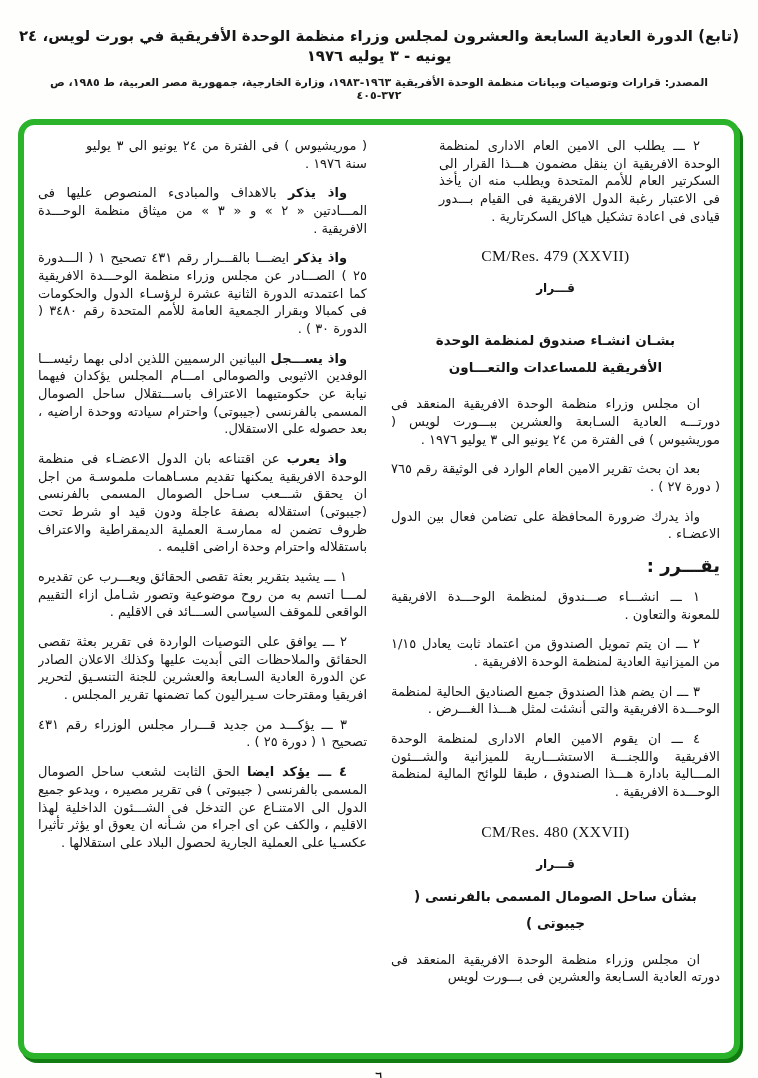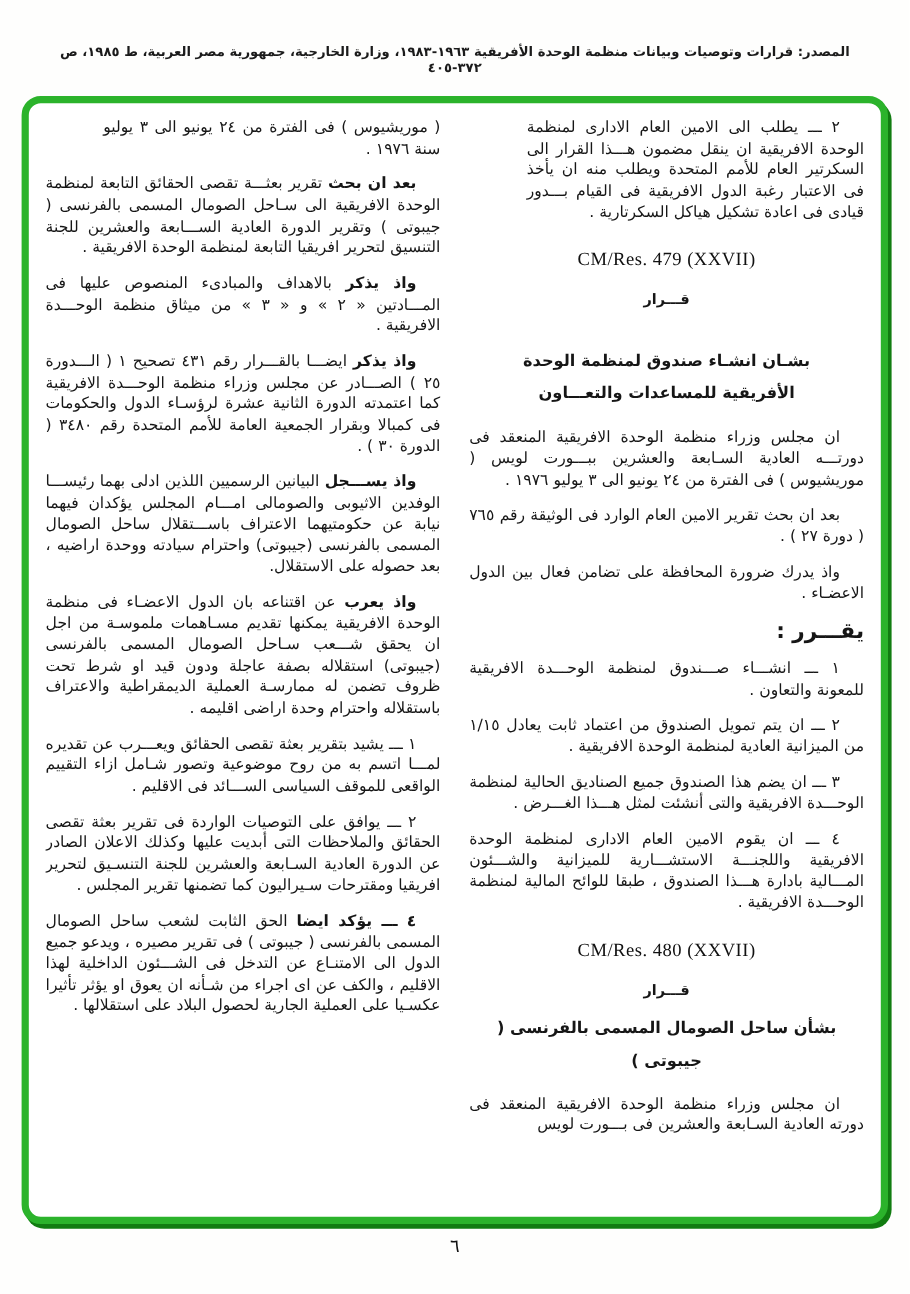--- a/index.html
+++ b/index.html
@@ -53,20 +53,21 @@
   .subject-narrow{max-width:265px;margin-top:32px;}
   .decides{font-weight:bold;font-size:18px;margin:2px 0 12px;text-indent:0;}
   .page-num{text-align:center;font-size:15px;margin-top:9px;color:#111;}
 </style>
 </head>
 <body>
 
 <div class="doc">
 
   <header class="header">
+    <div class="title">(تابع) الدورة العادية السابعة والعشرون لمجلس وزراء منظمة الوحدة الأفريقية في بورت لويس، ٢٤ يونيه - ٣ يوليه ١٩٧٦</div>
     <div class="source">المصدر: قرارات وتوصيات وبيانات منظمة الوحدة الأفريقية ١٩٦٣-١٩٨٣، وزارة الخارجية، جمهورية مصر العربية، ط ١٩٨٥، ص ٣٧٢-٤٠٥</div>
   </header>
 
   <div class="frame">
     <div class="columns">
 
       <section class="col">
         <p class="para first">٢ ـــ يطلب الى الامين العام الادارى لمنظمة الوحدة الافريقية ان ينقل مضمون هـــذا القرار الى السكرتير العام للأمم المتحدة ويطلب منه ان يأخذ فى الاعتبار رغبة الدول الافريقية فى القيام بـــدور قيادى فى اعادة تشكيل هياكل السكرتارية .</p>
 
         <div class="ref">CM/Res. 479 (XXVII)</div>
@@ -87,28 +88,28 @@
         <div class="ref">CM/Res. 480 (XXVII)</div>
         <h2 class="heading">قـــرار</h2>
         <h3 class="subject">بشأن ساحل الصومال المسمى بالفرنسى ( جيبوتى )</h3>
 
         <p class="para">ان مجلس وزراء منظمة الوحدة الافريقية المنعقد فى دورته العادية السـابعة والعشرين فى بـــورت لويس</p>
       </section>
 
       <section class="col">
         <p class="para noindent first">( موريشيوس ) فى الفترة من ٢٤ يونيو الى ٣ يوليو سنة ١٩٧٦ .</p>
 
-        <p class="para"><b>بعد ان بحث</b><span> تقرير بعثـــة تقصى الحقائق التابعة لمنظمة الوحدة الافريقية الى سـاحل الصومال المسمى بالفرنسى ( جيبوتى ) وتقرير الدورة العادية الســـابعة والعشرين للجنة التنسيق لتحرير افريقيا التابعة لمنظمة الوحدة الافريقية .</span></p>
         <p class="para"><b>واذ يذكر</b><span> بالاهداف والمبادىء المنصوص عليها فى المـــادتين « ٢ » و « ٣ » من ميثاق منظمة الوحـــدة الافريقية .</span></p>
         <p class="para"><b>واذ يذكر</b><span> ايضـــا بالقـــرار رقم ٤٣١ تصحيح ١ ( الـــدورة ٢٥ ) الصـــادر عن مجلس وزراء منظمة الوحـــدة الافريقية كما اعتمدته الدورة الثانية عشرة لرؤسـاء الدول والحكومات فى كمبالا وبقرار الجمعية العامة للأمم المتحدة رقم ٣٤٨٠ ( الدورة ٣٠ ) .</span></p>
         <p class="para"><b>واذ يســـجل</b><span> البيانين الرسميين اللذين ادلى بهما رئيســـا الوفدين الاثيوبى والصومالى امـــام المجلس يؤكدان فيهما نيابة عن حكومتيهما الاعتراف باســـتقلال ساحل الصومال المسمى بالفرنسى (جيبوتى) واحترام سيادته ووحدة اراضيه ، بعد حصوله على الاستقلال.</span></p>
         <p class="para"><b>واذ يعرب</b><span> عن اقتناعه بان الدول الاعضـاء فى منظمة الوحدة الافريقية يمكنها تقديم مسـاهمات ملموسـة من اجل ان يحقق شـــعب سـاحل الصومال المسمى بالفرنسى (جيبوتى) استقلاله بصفة عاجلة ودون قيد او شرط تحت ظروف تضمن له ممارسـة العملية الديمقراطية والاعتراف باستقلاله واحترام وحدة اراضى اقليمه .</span></p>
 
         <p class="para"><b></b><span>١ ـــ يشيد بتقرير بعثة تقصى الحقائق ويعـــرب عن تقديره لمـــا اتسم به من روح موضوعية وتصور شـامل ازاء التقييم الواقعى للموقف السياسى الســـائد فى الاقليم .</span></p>
         <p class="para"><b></b><span>٢ ـــ يوافق على التوصيات الواردة فى تقرير بعثة تقصى الحقائق والملاحظات التى أبديت عليها وكذلك الاعلان الصادر عن الدورة العادية السـابعة والعشرين للجنة التنسـيق لتحرير افريقيا ومقترحات سـيراليون كما تضمنها تقرير المجلس .</span></p>
+        <p class="para"><b></b><span>٣ ـــ يؤكـــد من جديد قـــرار مجلس الوزراء رقم ٤٣١ تصحيح ١ ( دورة ٢٥ ) .</span></p>
         <p class="para"><b>٤ ـــ يؤكد ايضا</b><span> الحق الثابت لشعب ساحل الصومال المسمى بالفرنسى ( جيبوتى ) فى تقرير مصيره ، ويدعو جميع الدول الى الامتنـاع عن التدخل فى الشـــئون الداخلية لهذا الاقليم ، والكف عن اى اجراء من شـأنه ان يعوق او يؤثر تأثيرا عكسـيا على العملية الجارية لحصول البلاد على استقلالها .</span></p>
       </section>
 
     </div>
   </div>
 
   <div class="page-num">٦</div>
 
 </div>
 

